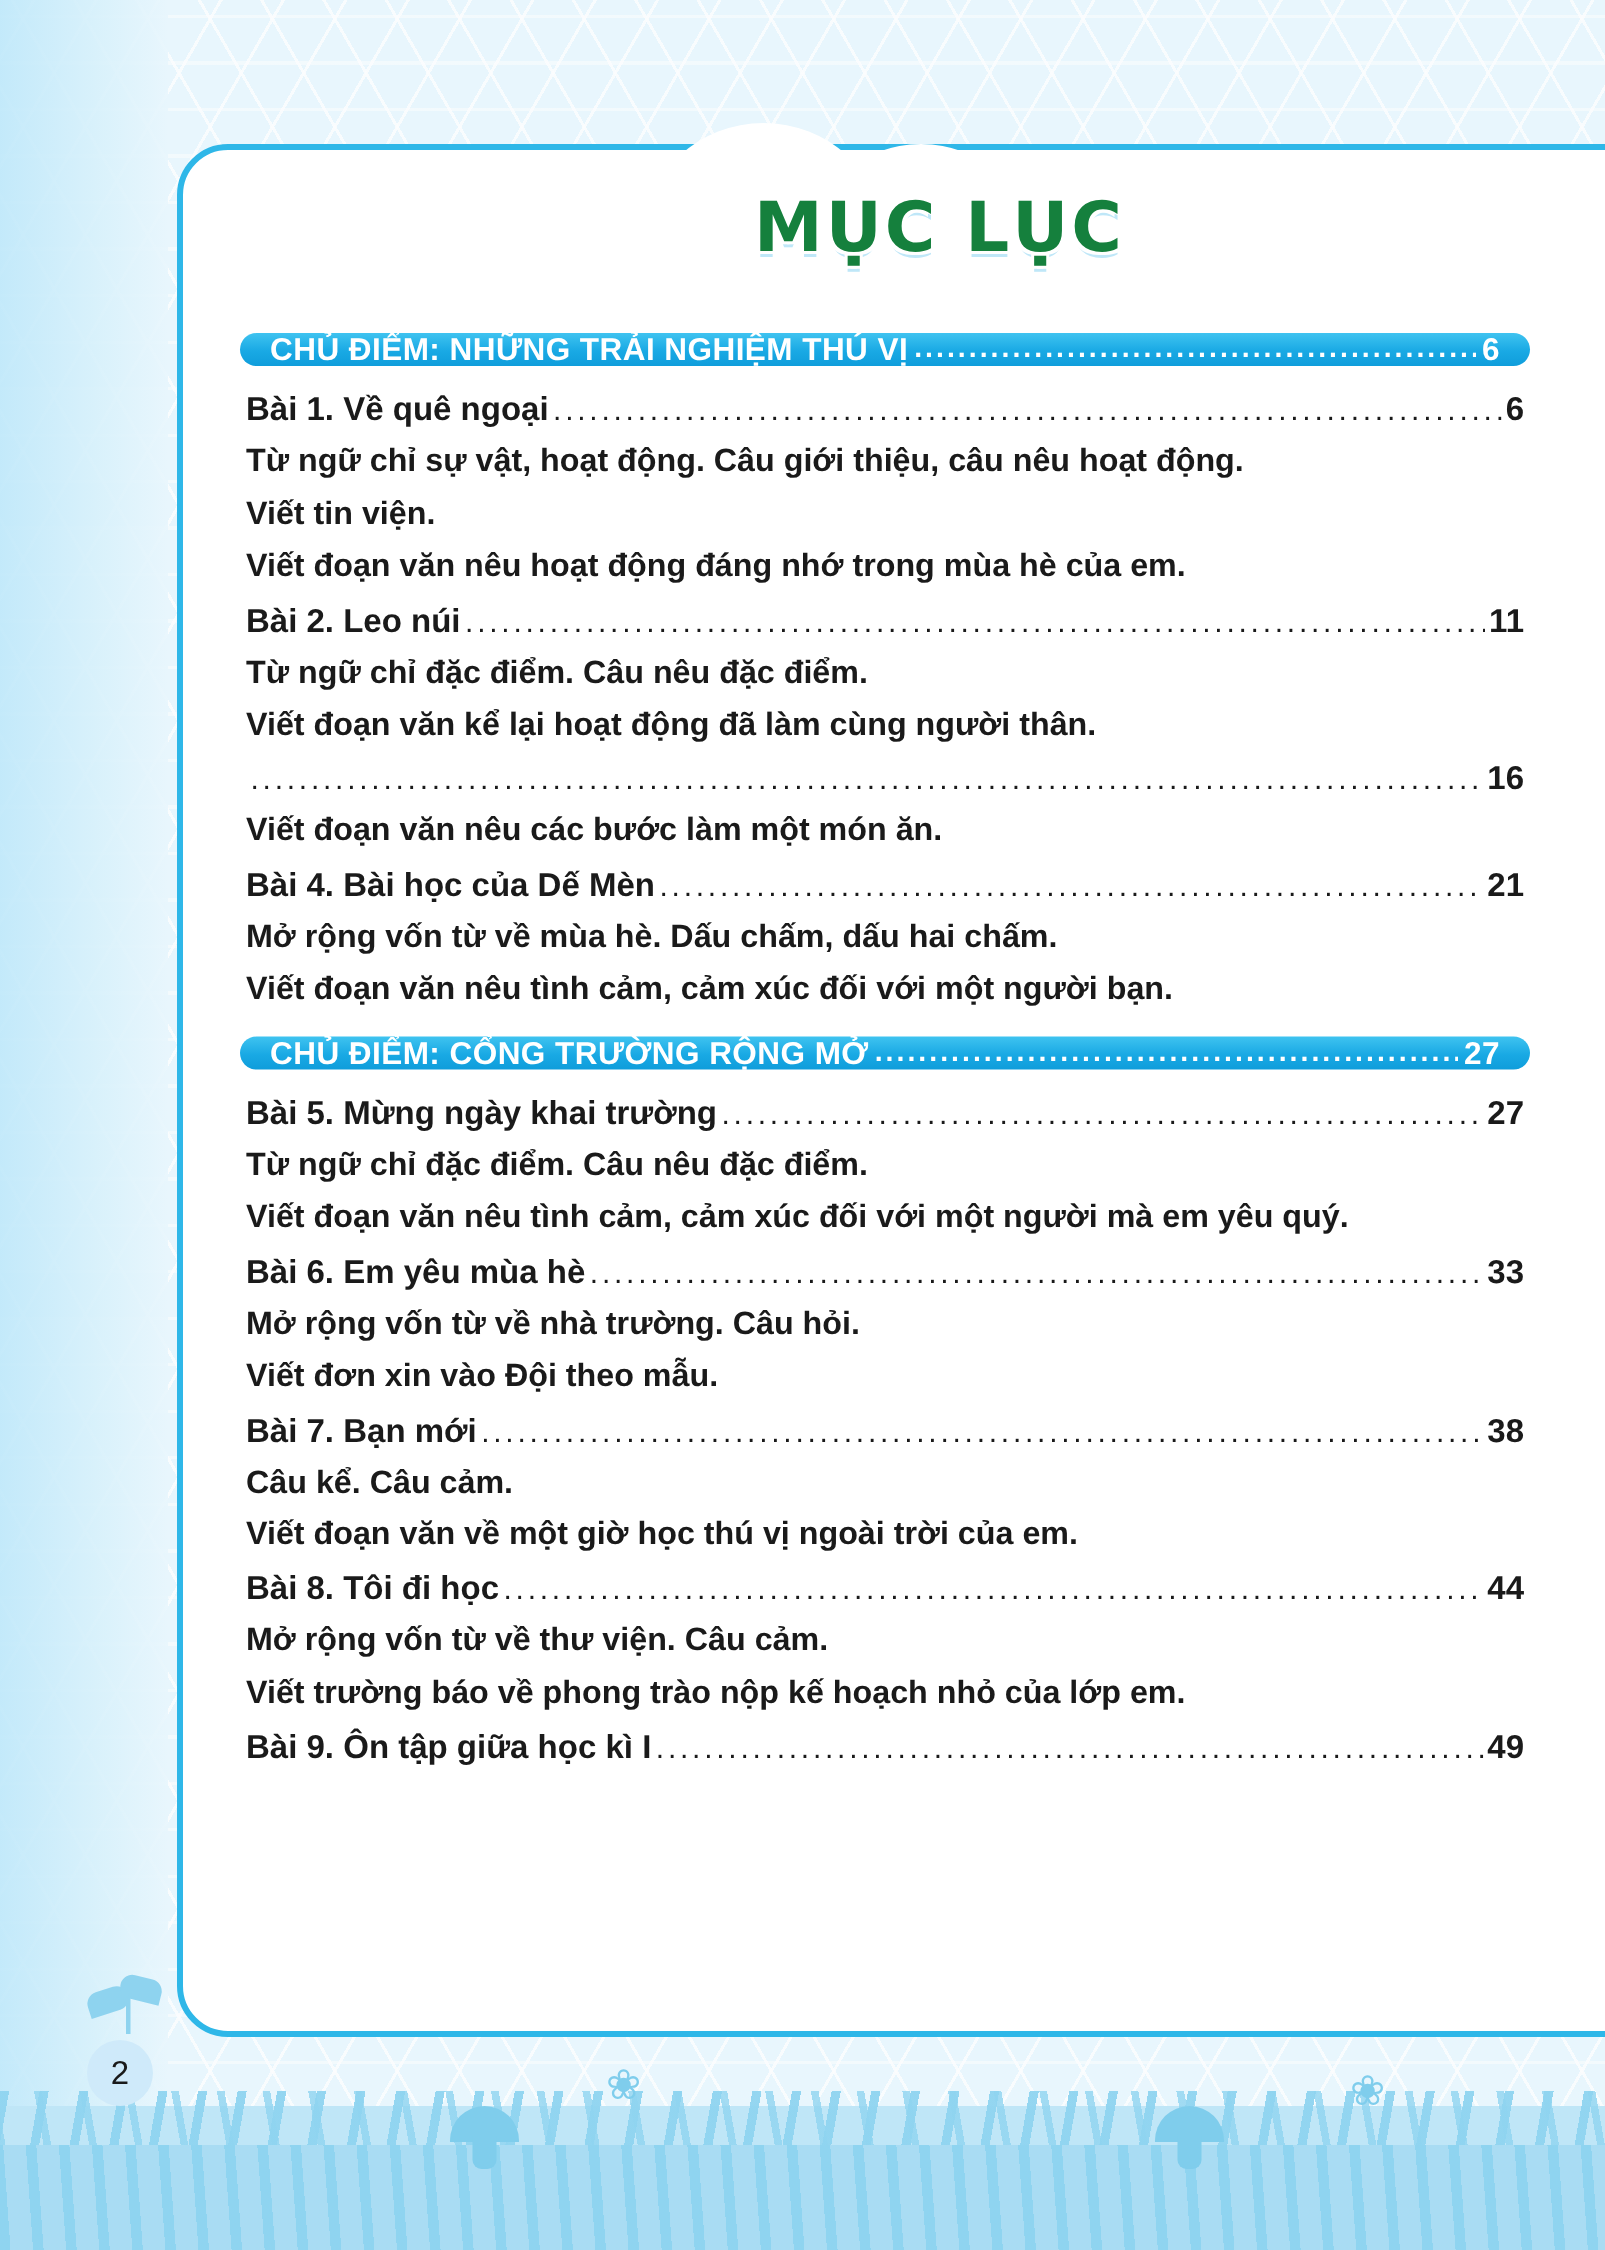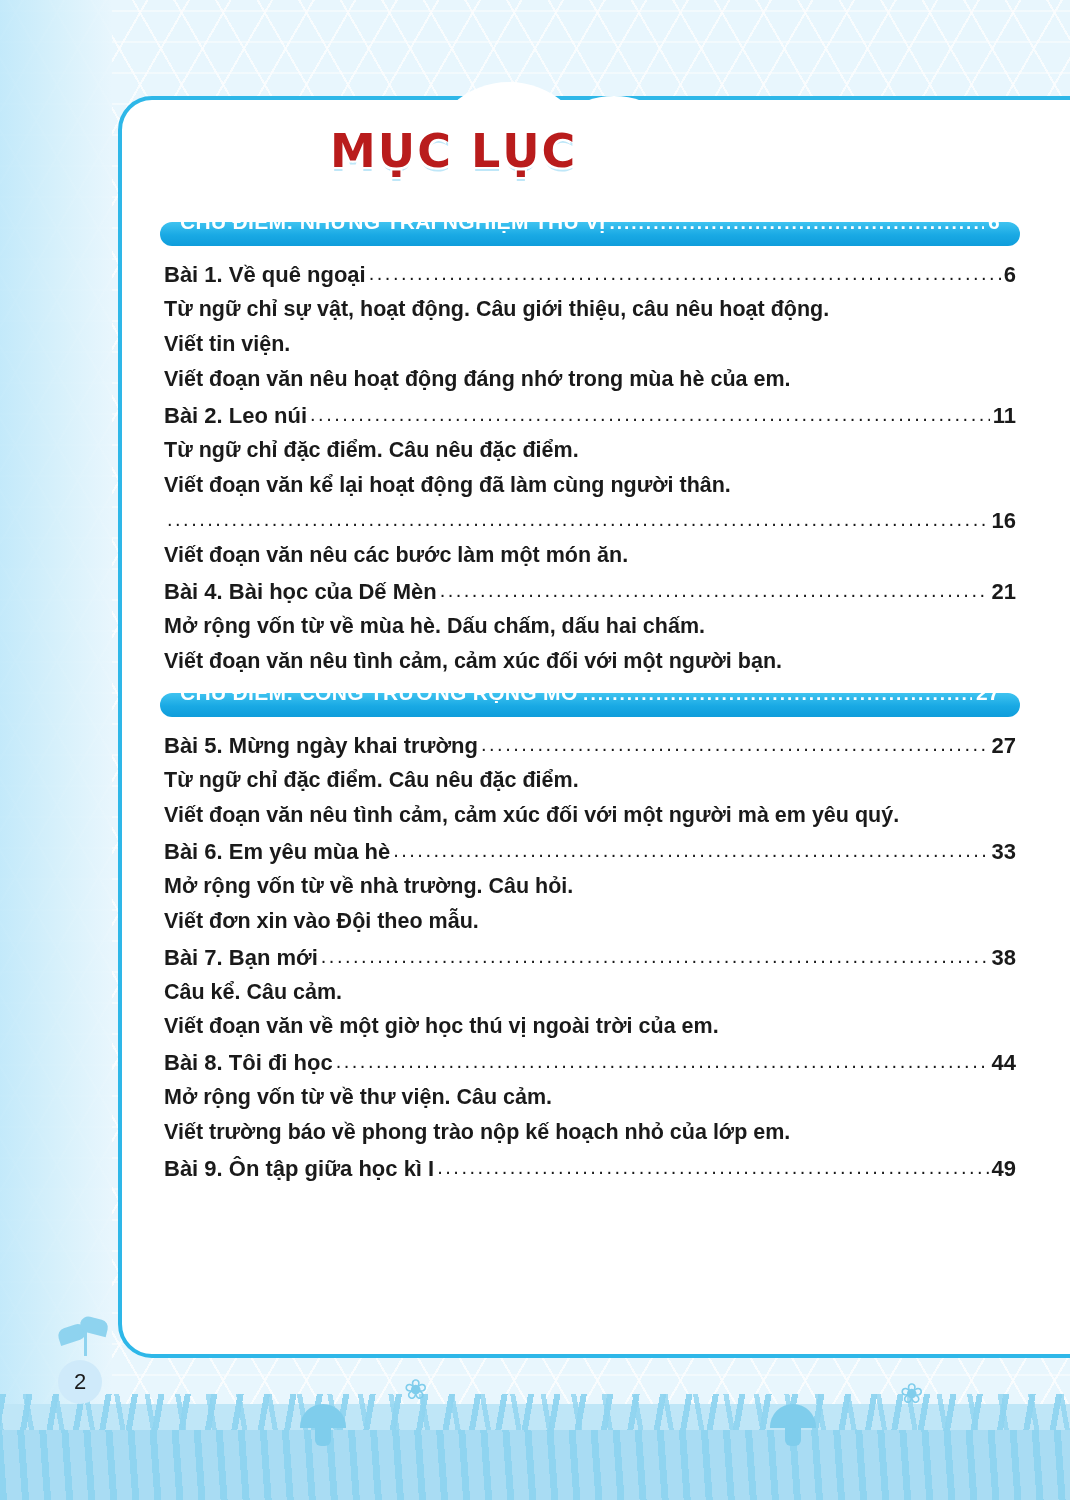--- a/index.html
+++ b/index.html
@@ -72,25 +72,25 @@
   .b1 { left: 28px;  top: 40px;  width: 120px; height: 108px; }
   .b2 { left: 104px; top: 8px;   width: 150px; height: 140px; }
   .b3 { left: 214px; top: 22px;  width: 140px; height: 128px; }
   .b4 { left: 300px; top: 52px;  width: 104px; height: 96px;  }
   .b5 { left: 60px;  top: 84px;  width: 300px; height: 70px;  border-radius: 40px; }
   .cloud-title {
     position: absolute;
     left: 0;
     top: 46px;
     width: 420px;
-    text-align: left;
+    text-align: right;
     font-size: 46px;
     font-weight: bold;
     letter-spacing: 2px;
-    color: #b91c1c;
+    color: #15803d;
     font-family: "DejaVu Sans", sans-serif;
     text-shadow:
       -2px -2px 0 #ffffff, 2px -2px 0 #ffffff,
       -2px 2px 0 #ffffff, 2px 2px 0 #ffffff,
       0 4px 0 #bfe7f8;
   }
 
   
   .toc {
     position: absolute;
@@ -99,22 +99,22 @@
     width: 860px;
   }
 
   .chapter-bar {
     position: relative;
     height: 22px;
     border-radius: 19px;
     background: linear-gradient(to bottom, #3fc3f0 0%, #19a9e4 55%, #0f9ddb 100%);
     color: #ffffff;
     display: flex;
-    align-items: flex-end;
-    padding: 12px 20px;
+    align-items: flex-start;
+    padding: 0 20px;
     box-sizing: border-box;
     font-size: 21px;
     font-weight: bold;
     letter-spacing: .3px;
     margin-bottom: 12px;
   }
   .chapter-bar .ch-title { white-space: nowrap; }
   .chapter-bar .leader {
     flex: 1 1 auto;
     overflow: hidden;
@@ -124,21 +124,21 @@
     font-weight: bold;
     letter-spacing: 2px;
     font-size: 19px;
   }
   .chapter-bar .ch-page { white-space: nowrap; }
 
   .lesson { margin: 0 0 2px 0; padding: 0 4px; }
 
   .lesson-head {
     display: flex;
-    align-items: flex-start;
+    align-items: flex-end;
     font-size: 22px;
     font-weight: bold;
     color: #1a1a1a;
     line-height: 1.55;
   }
   .lesson-head .ls-title { white-space: nowrap; }
   .lesson-head .leader {
     flex: 1 1 auto;
     overflow: hidden;
     white-space: nowrap;

